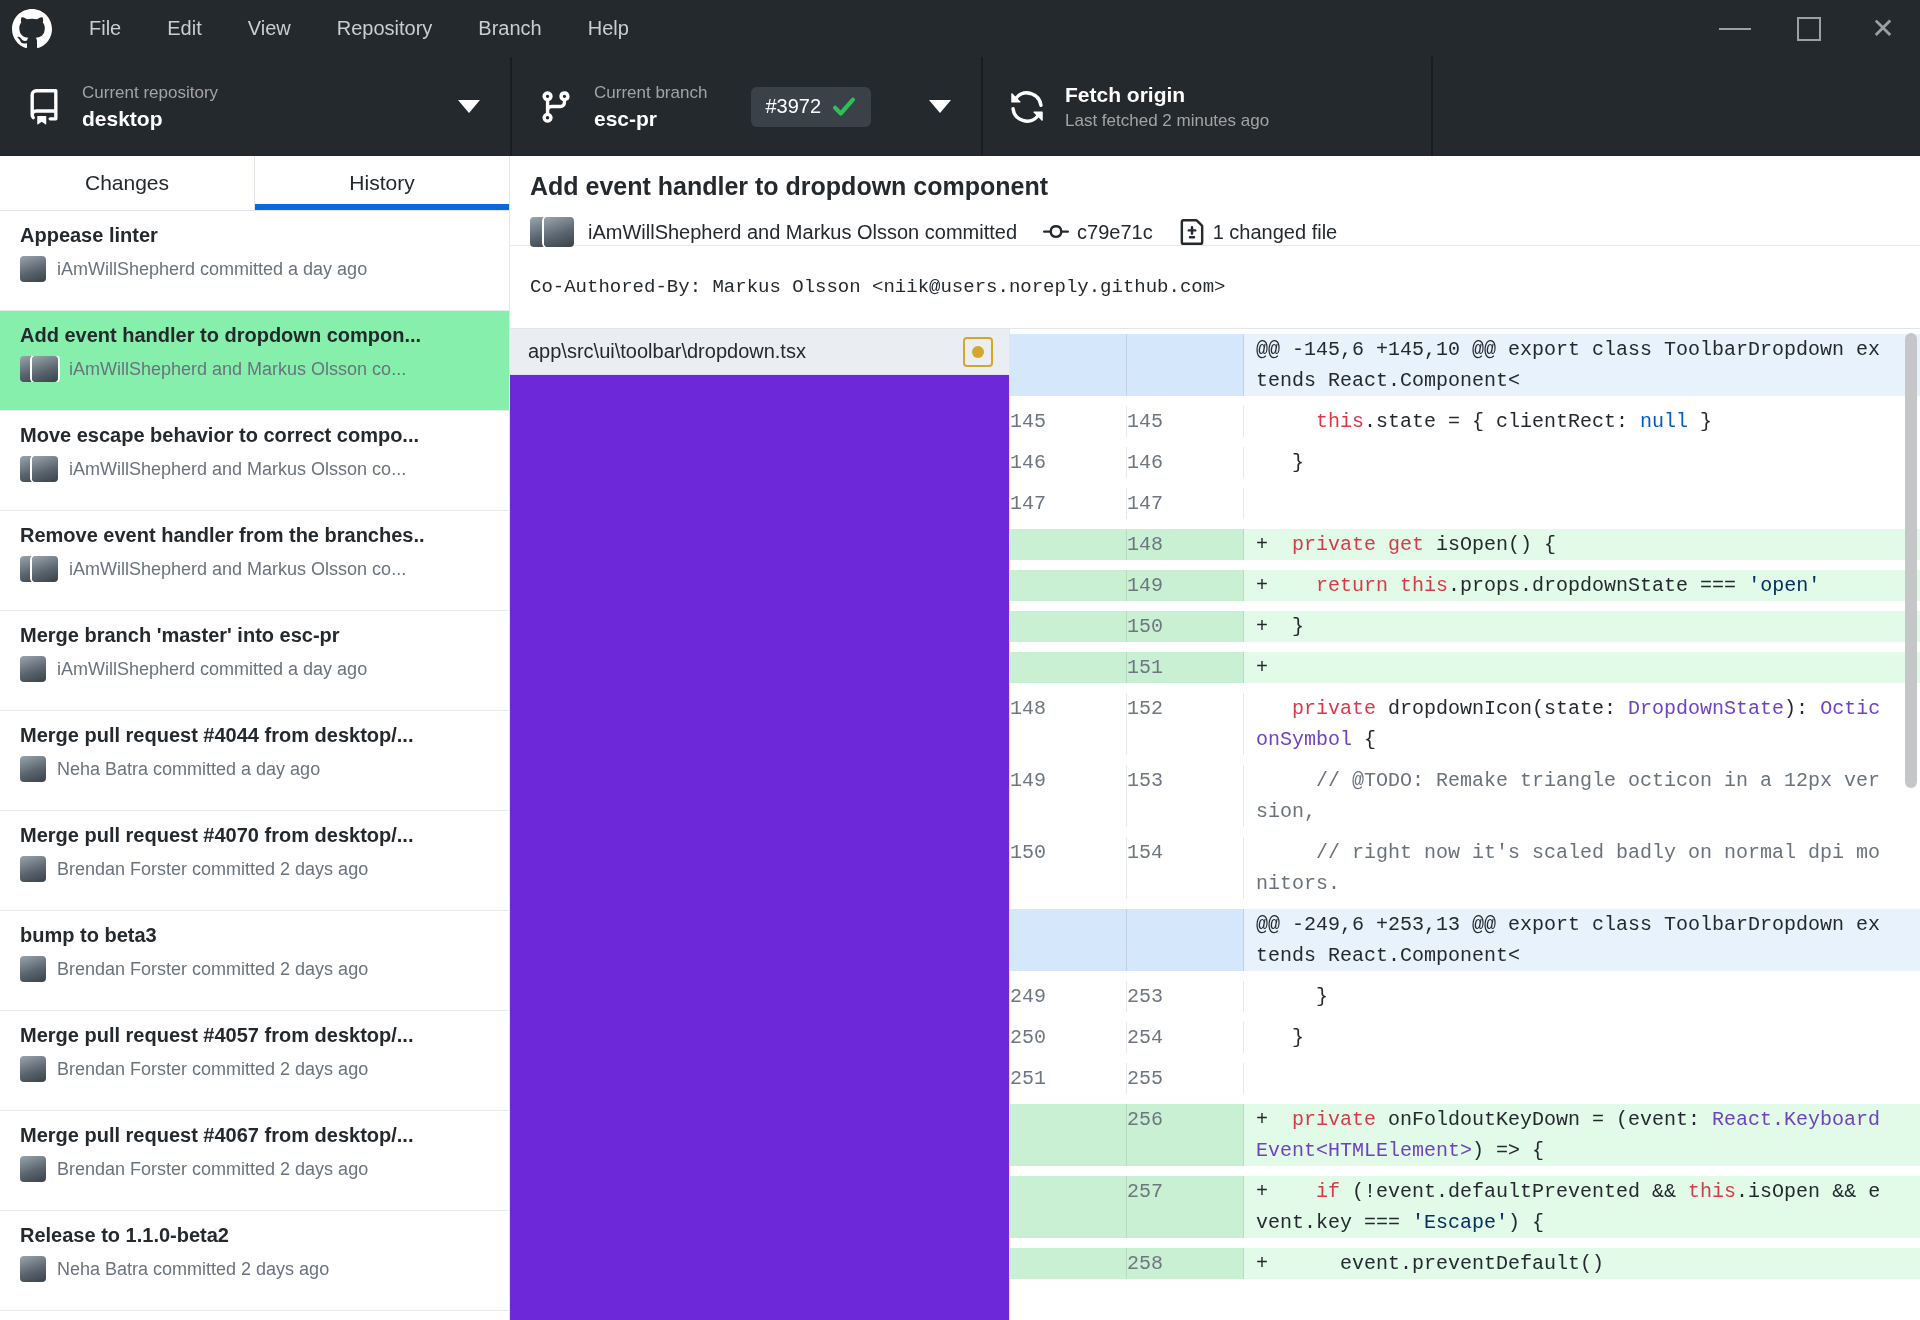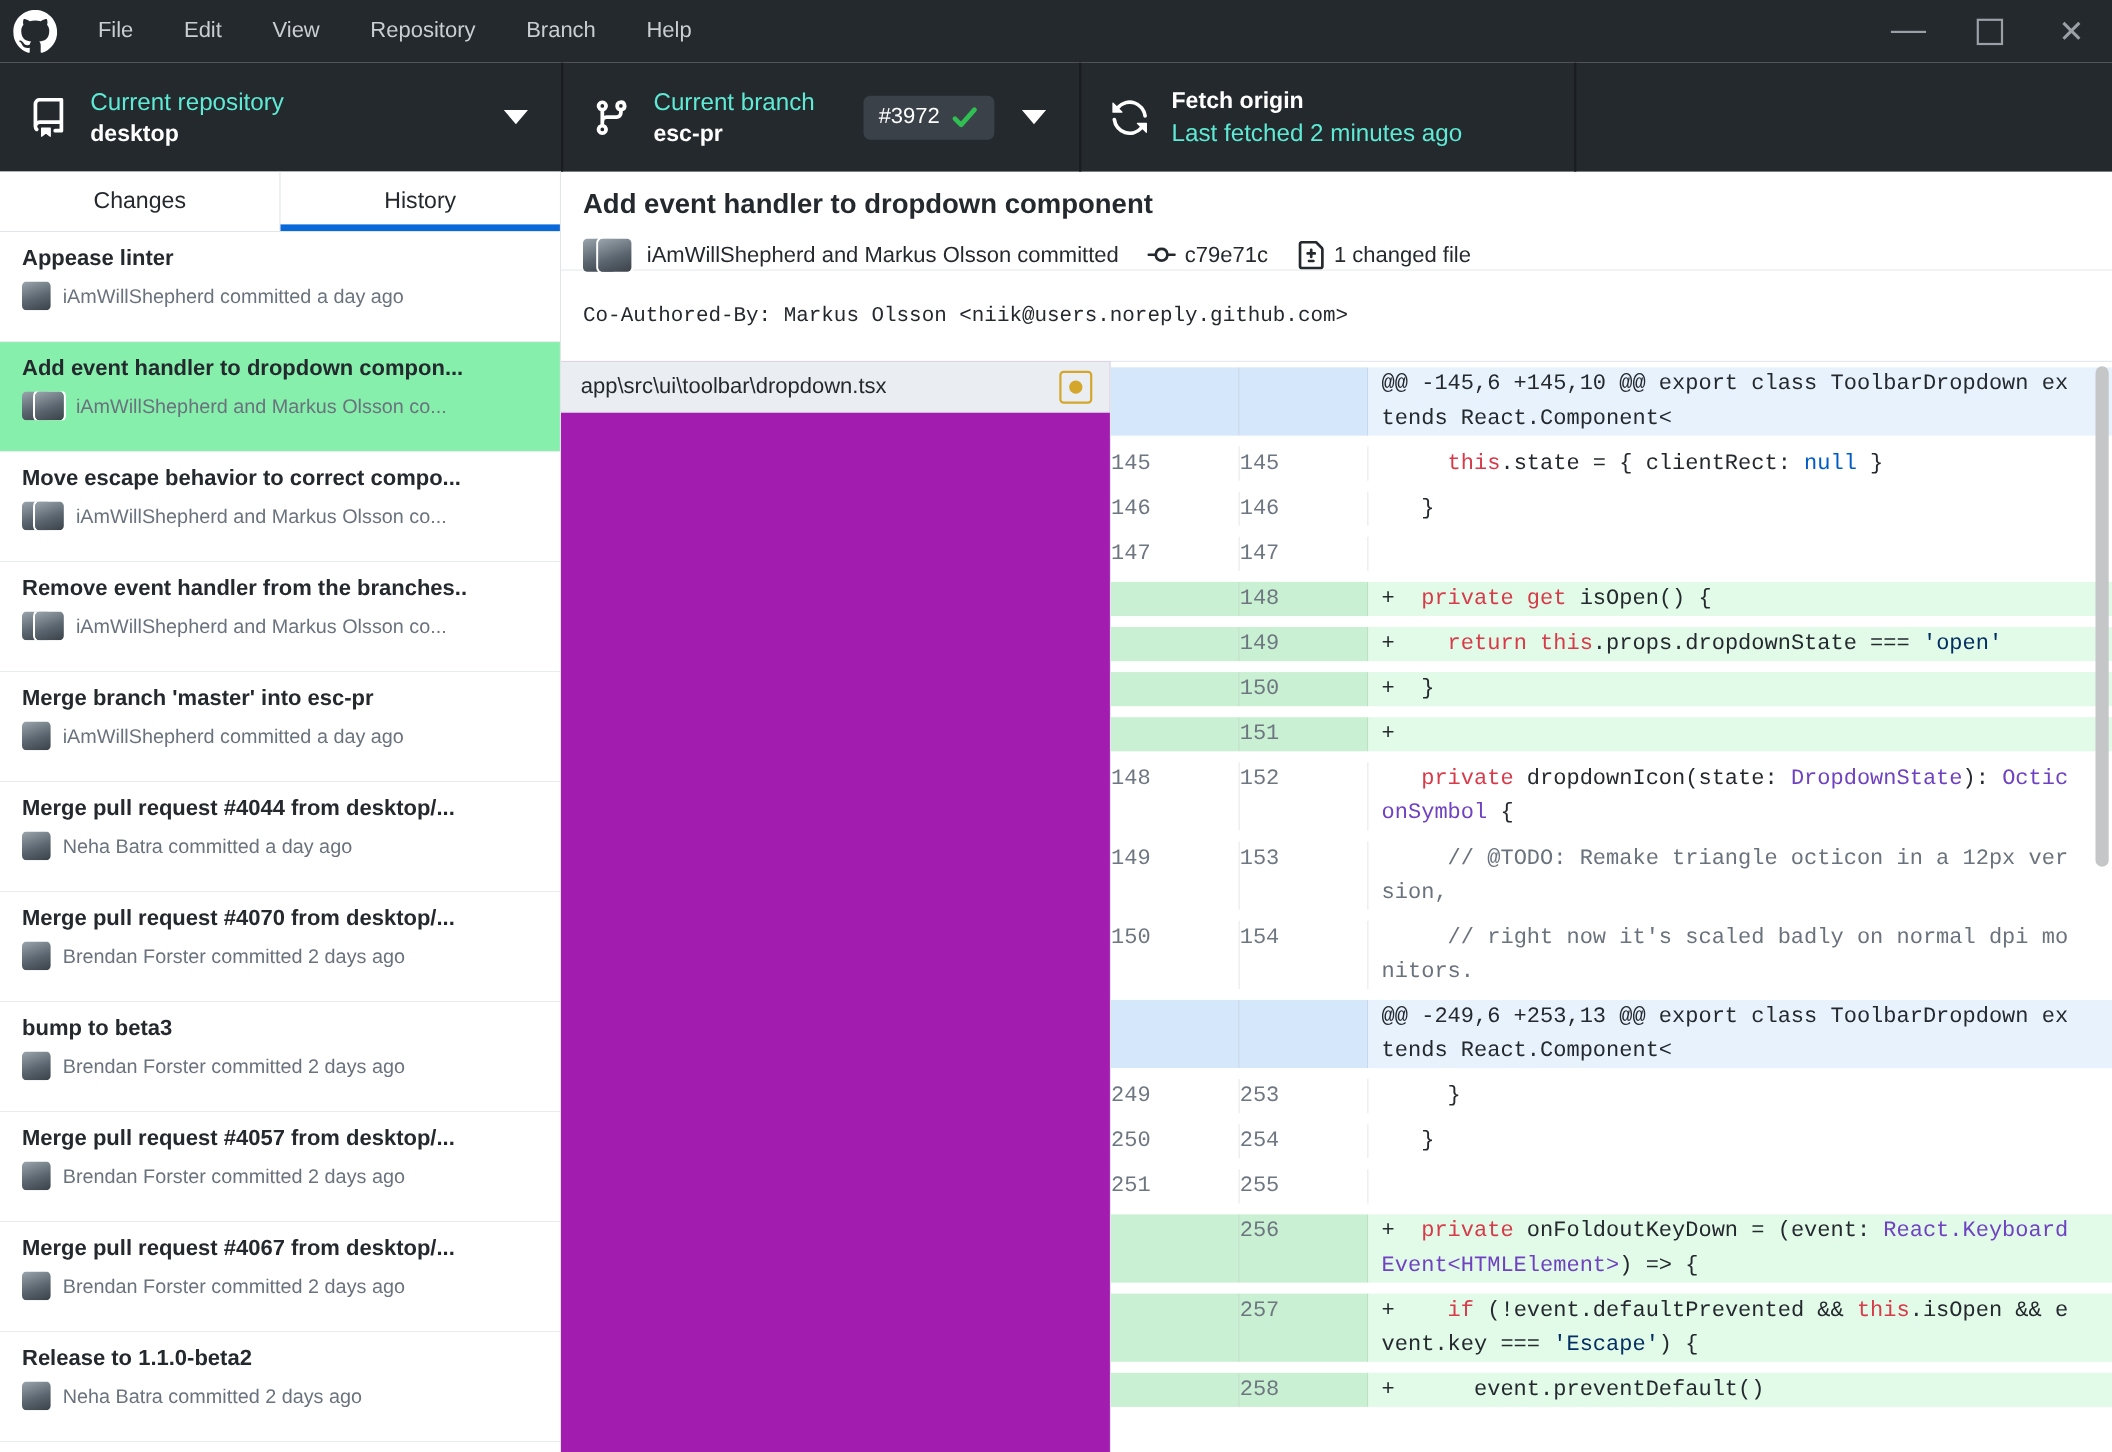--- a/index.html
+++ b/index.html
@@ -20,21 +20,21 @@
 
   
   .toolbar { height:99px; background:#24292e; display:flex; flex:none; }
   .tb-sec { display:flex; align-items:center; border-right:2px solid #191d22; padding:0 0 0 26px; position:relative; }
   .tb-repo { width:512px; }
   .tb-branch { width:471px; }
   .tb-fetch { width:450px; }
   .tb-rest { flex:1; }
   .tb-icon { width:36px; height:36px; flex:none; margin-right:20px; }
   .tb-col { display:flex; flex-direction:column; gap:4px; min-width:0; }
-  .tb-label { color:#5eead4; font-size:22px; }
+  .tb-label { color:#a3a3a3; font-size:17px; }
   .tb-value { color:#fff; font-size:21px; font-weight:bold; }
   .tb-caret { margin-left:auto; margin-right:30px; width:0; height:0;
     border-left:11px solid transparent; border-right:11px solid transparent; border-top:13px solid #fff; }
   .pr-badge { margin-left:44px; background:#3a4149; border-radius:6px; padding:7px 14px;
     display:flex; align-items:center; gap:10px; color:#fff; font-size:20px; }
   .pr-badge svg { width:26px; height:26px; }
 
   
   .main { flex:1; display:flex; min-height:0; }
   .sidebar { width:510px; flex:none; border-right:1px solid #e1e4e8; display:flex; flex-direction:column; background:#fff; }
@@ -64,21 +64,21 @@
   .ch-meta .avatar-stack .avatar { width:30px; height:30px; }
   .ch-meta .avatar-stack.double { width:44px; }
   .ch-meta .avatar.front { left:14px; }
   .meta-ico { width:26px; height:26px; flex:none; }
   .sha-ico { margin-left:26px; margin-right:8px; }
   .file-ico { margin-left:26px; margin-right:8px; }
   .commit-desc { height:83px; flex:none; border-bottom:1px solid #e1e4e8; display:flex; align-items:center; padding-left:20px;
     font-family:"Liberation Mono","DejaVu Sans Mono",monospace; font-size:19px; color:#24292e; }
 
   .body-row { flex:1; display:flex; min-height:0; }
-  .file-panel { width:500px; flex:none; border-right:1px solid #e1e4e8; background:#a21caf; }
+  .file-panel { width:500px; flex:none; border-right:1px solid #e1e4e8; background:#6d28d9; }
   .file-row { height:46px; background:#eaeef2; border-bottom:1px solid #dfe3e7; display:flex; align-items:center; padding:0 16px 0 18px; font-size:20px; color:#24292e; }
   .file-path { flex:1; white-space:nowrap; overflow:hidden; }
   .mod-icon { width:30px; height:30px; border:2px solid #d4a72c; border-radius:4px; flex:none;
     display:flex; align-items:center; justify-content:center; }
   .mod-icon i { width:12px; height:12px; border-radius:50%; background:#d4a72c; display:block; }
 
   .diff-panel { flex:1; position:relative; overflow:hidden; background:#fff;
     font-family:"Liberation Mono","DejaVu Sans Mono",monospace; font-size:20px; }
   .diff-row { display:flex; padding:5px 0; }
   .gut { width:117px; flex:none; text-align:left; padding-right:16px; line-height:31px; color:#6e7781;

